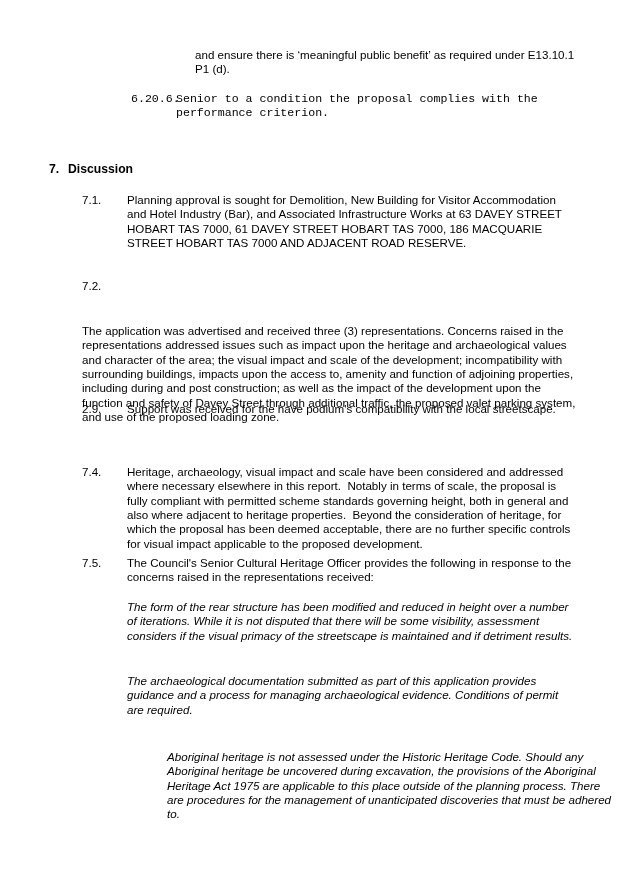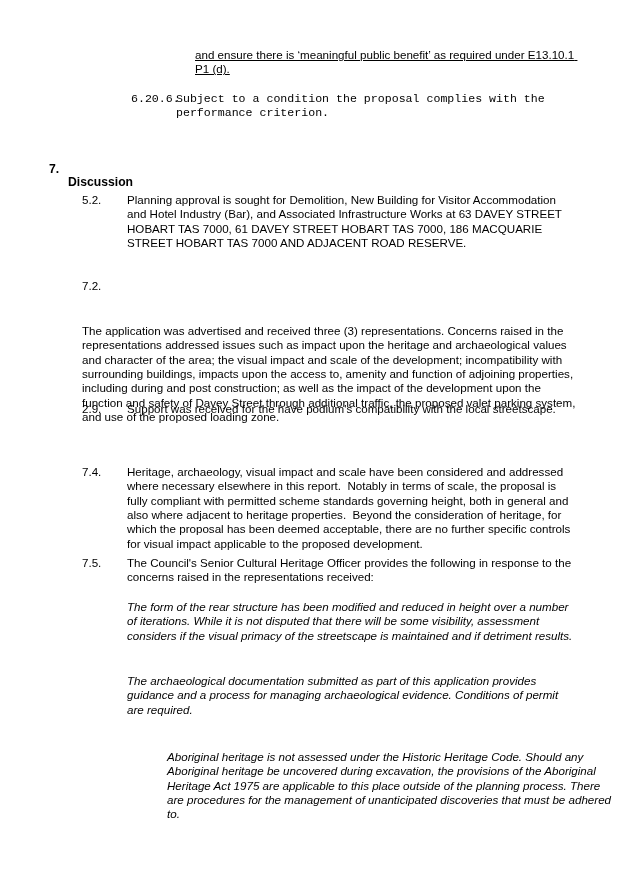--- a/index.html
+++ b/index.html
@@ -40,21 +40,20 @@
     white-space: pre-wrap;
     text-align: left;
   }
 
   
   .cont {
     position: absolute;
     left: 195px;
     top: 48px;
     width: 383px;
-    text-decoration: underline;
   }
   .cont .txt { }
 
   
   .clause-620 {
     position: absolute;
     left: 131px;
     top: 92px;
     width: 447px;
     font-family: Liberation Mono, monospace;
@@ -73,21 +72,20 @@
     font-weight: bold;
     font-size: 12.2px;
     line-height: 15px;
   }
   .heading .h-num {
     width: 19px;
     flex: 0 0 auto;
   }
   .heading .h-label {
     flex: 0 0 auto;
-    margin-top: 13px;
   }
 
   
   .clause {
     position: absolute;
     left: 82px;
     width: 496px;
   }
   .clause .num {
     flex: 0 0 45px;
@@ -109,30 +107,30 @@
 <body>
 
 <div class="page">
 
   <div class="cont row">
     <div class="txt">and ensure there is ‘meaningful public benefit’ as required under E13.10.1 P1 (d).</div>
   </div>
 
   <div class="clause-620 row">
     <div class="num">6.20.6.</div>
-    <div class="txt">Subject to a condition the proposal complies with the performance criterion.</div>
+    <div class="txt">Senior to a condition the proposal complies with the performance criterion.</div>
   </div>
 
   <div class="heading">
     <div class="h-num">7.</div>
     <div class="h-label">Discussion</div>
   </div>
 
   <div class="clause row" style="top:193px;">
-    <div class="num">5.2.</div>
+    <div class="num">7.1.</div>
     <div class="txt">Planning approval is sought for Demolition, New Building for Visitor Accommodation and Hotel Industry (Bar), and Associated Infrastructure Works at 63 DAVEY STREET HOBART TAS 7000, 61 DAVEY STREET HOBART TAS 7000, 186 MACQUARIE STREET HOBART TAS 7000 AND ADJACENT ROAD RESERVE.</div>
   </div>
 
   <div class="clause row" style="top:279px;flex-direction:column;">
     <div class="num">7.2.</div>
     <div class="txt">The application was advertised and received three (3) representations. Concerns raised in the representations addressed issues such as impact upon the heritage and archaeological values and character of the area; the visual impact and scale of the development; incompatibility with surrounding buildings, impacts upon the access to, amenity and function of adjoining properties, including during and post construction; as well as the impact of the development upon the function and safety of Davey Street through additional traffic, the proposed valet parking system, and use of the proposed loading zone.</div>
   </div>
 
   <div class="clause row" style="top:402px;">
     <div class="num">2.9.</div>

